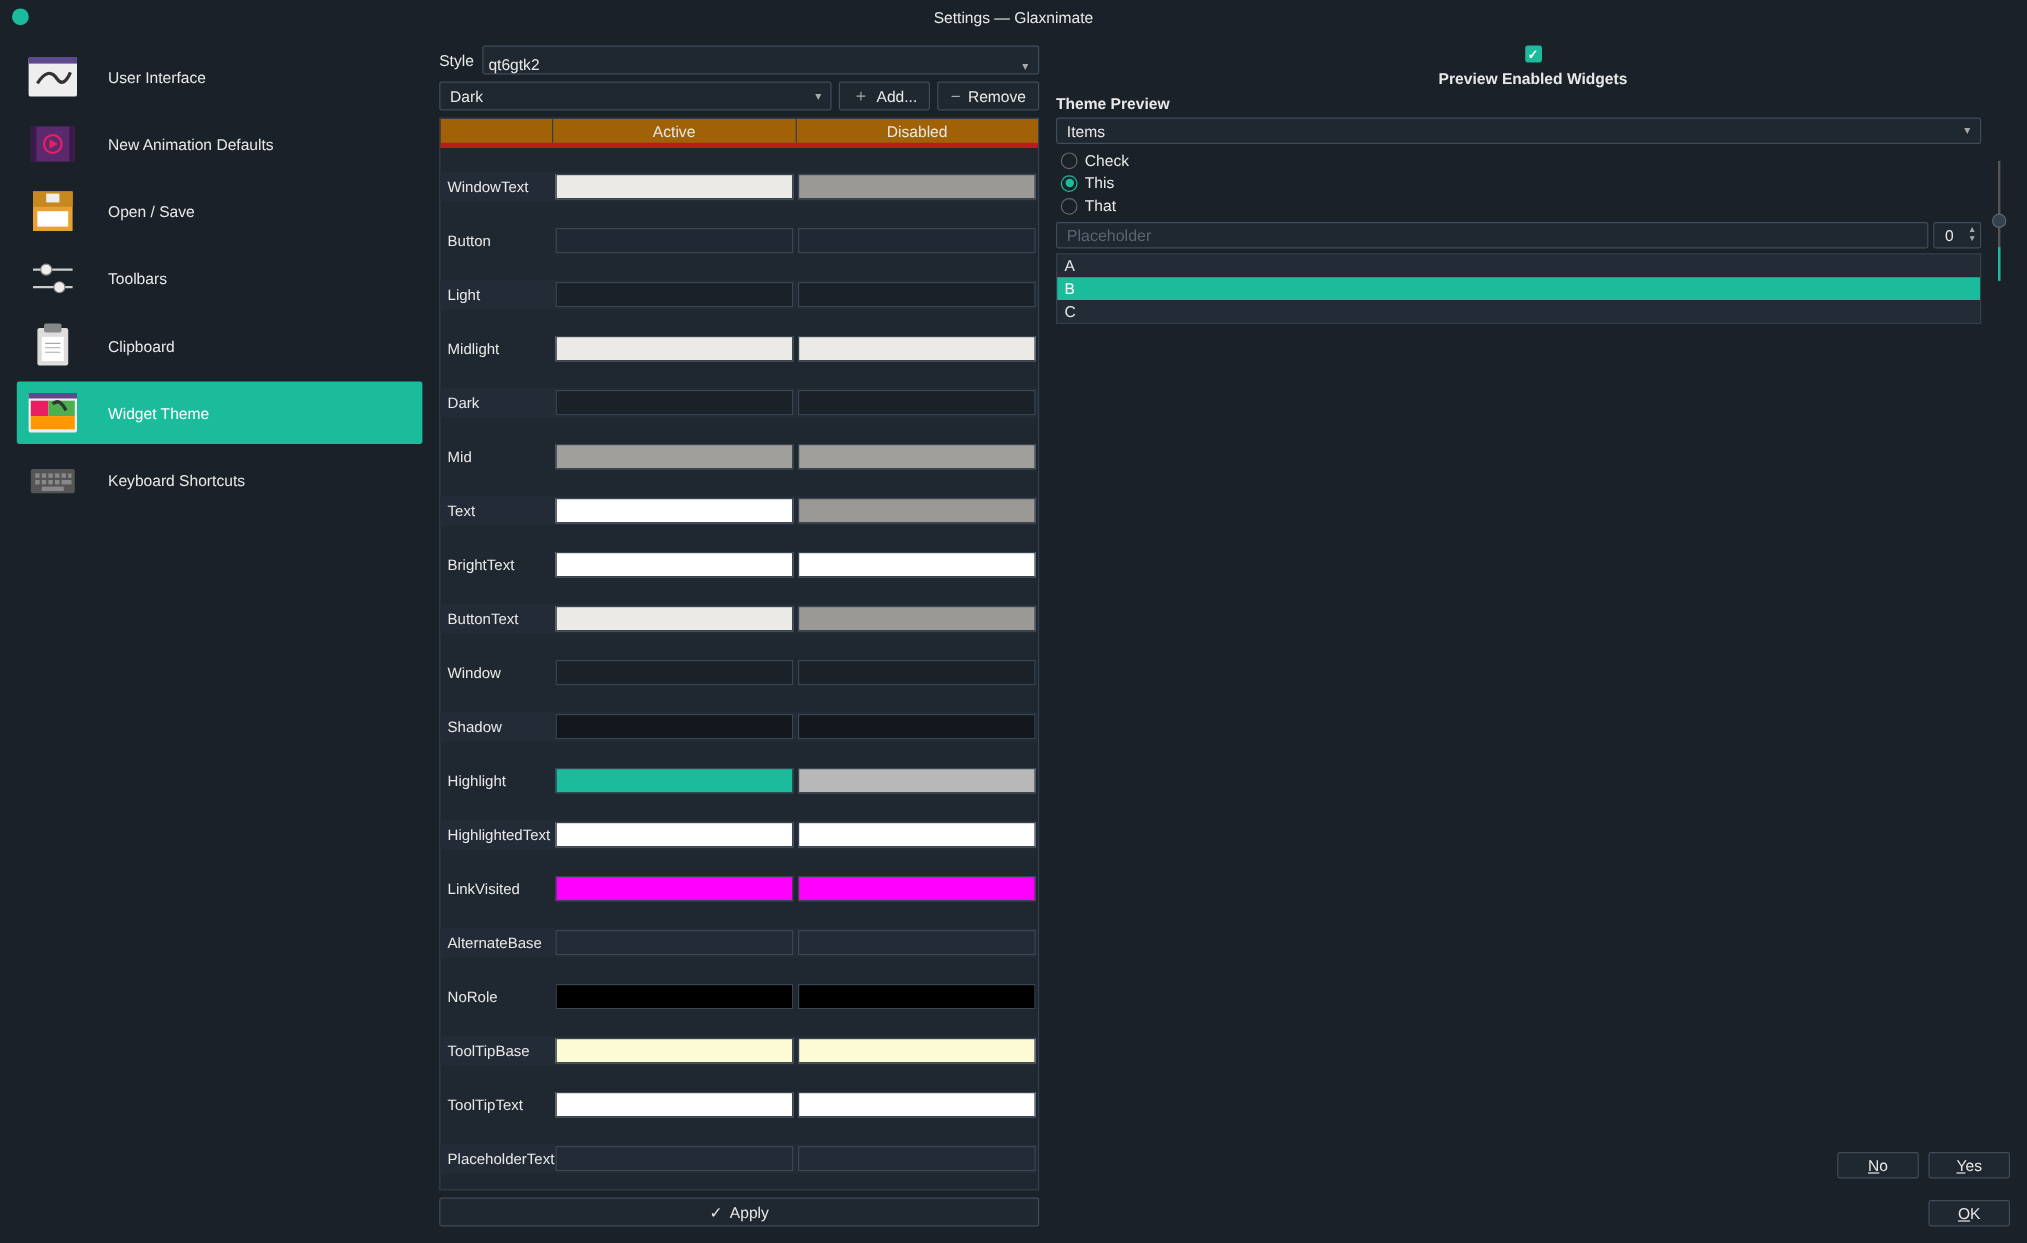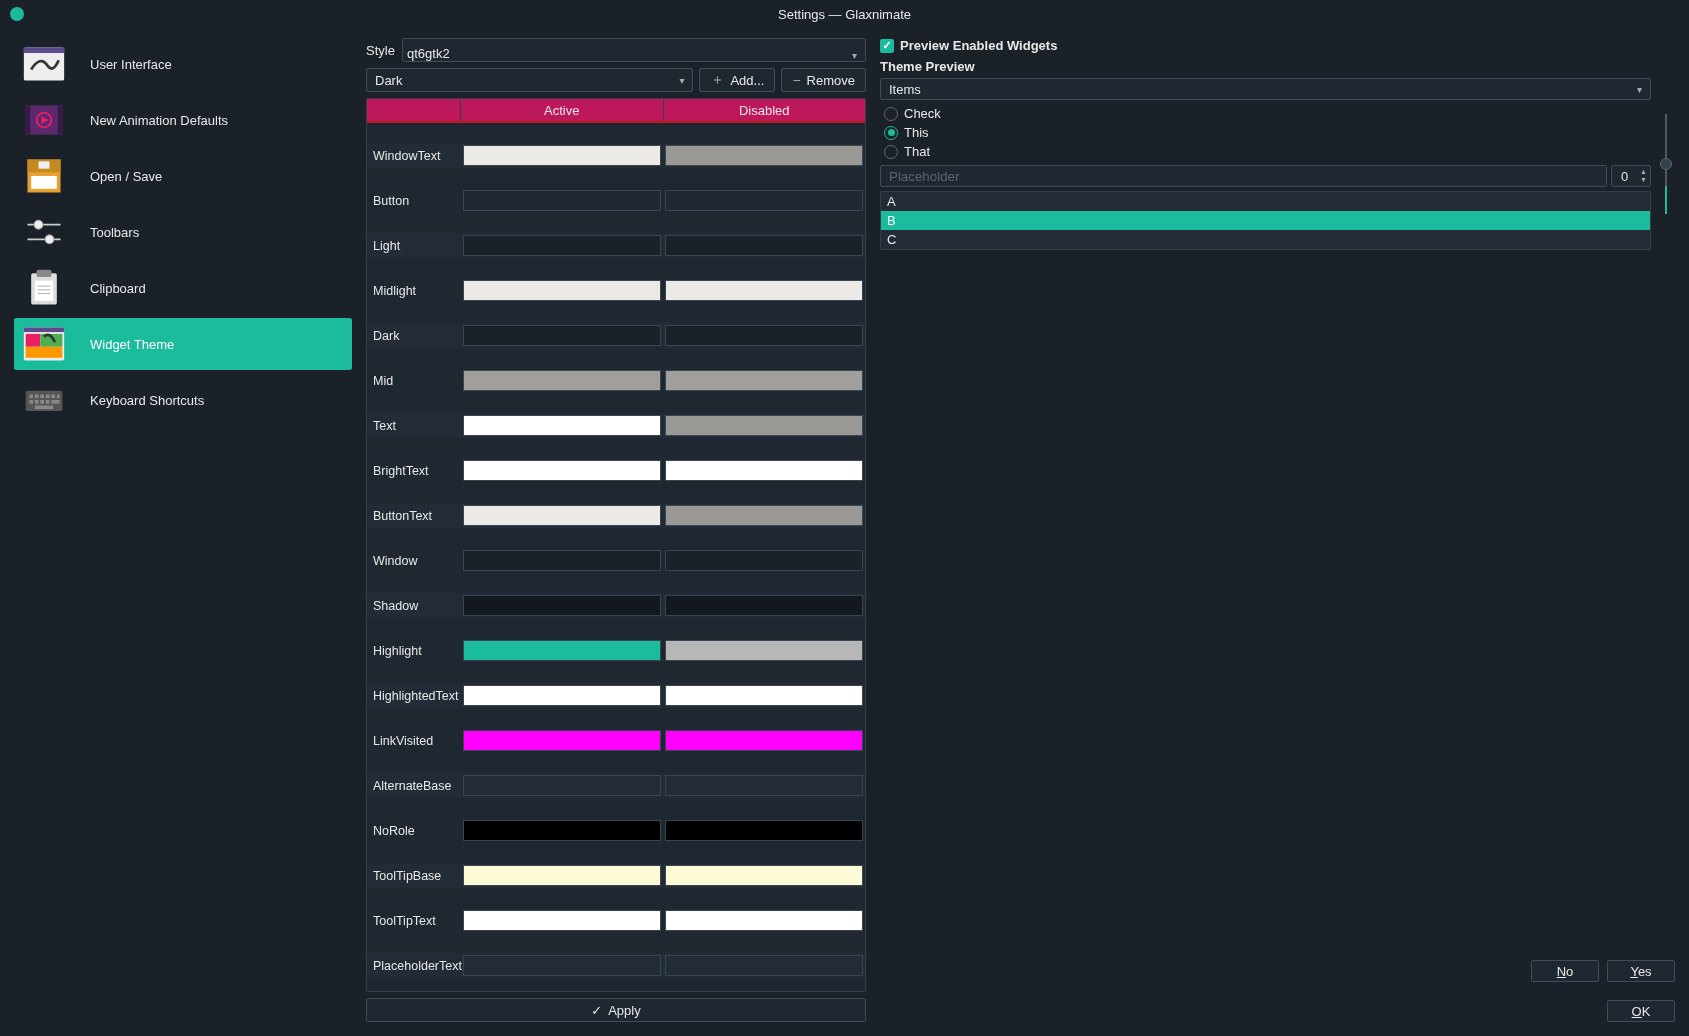--- a/index.html
+++ b/index.html
@@ -29,39 +29,39 @@
 .dropdown::after { content: '▾'; position: absolute; right: 8px; color: #aaa; font-size: 10px; }
 
 .theme-row { display: flex; gap: 6px; margin-bottom: 6px; }
 .theme-dropdown { flex: 1; height: 24px; background: #1f2730; border: 1px solid #414c5a; border-radius: 2px; display: flex; align-items: center; padding: 0 8px; position: relative; cursor: pointer; }
 .theme-dropdown::after { content: '▾'; position: absolute; right: 8px; color: #aaa; font-size: 10px; }
 
 .btn { height: 24px; background: #1f2730; border: 1px solid #414c5a; border-radius: 2px; display: flex; align-items: center; padding: 0 10px; gap: 6px; cursor: pointer; color: #e8e8e8; }
 .btn-icon { font-size: 14px; color: #aaa; }
 
 .color-table { flex: 1; background: #1f2730; border: 1px solid #333f4d; display: flex; flex-direction: column; overflow: hidden; }
-.table-header { display: flex; height: 24px; background: #be185d; border-bottom: 2px solid #b91c1c; }
+.table-header { display: flex; height: 24px; background: #a16207; border-bottom: 4px solid #b91c1c; }
 .table-header .hcell { display: flex; align-items: center; justify-content: center; font-size: 13px; }
 .hcell.label-col { width: 94px; border-right: 1px solid #333f4d; }
 .hcell.active-col { flex: 1; border-right: 1px solid #333f4d; }
 .hcell.disabled-col { flex: 1; }
 
 .table-body { flex: 1; overflow: auto; }
 .table-row { display: flex; height: 25px; margin-top: 20px; }
 .table-row:nth-child(odd) { background: #232c36; }
 .table-row .cell { display: flex; align-items: center; padding: 2px; }
 .cell.label-col { width: 94px; padding-left: 6px; font-size: 12.5px; }
 .cell.active-col { flex: 1; }
 .cell.disabled-col { flex: 1; }
 .swatch { width: 100%; height: 100%; border: 1px solid #3a4552; }
 
 .apply-row { margin-top: 6px; }
 .apply-btn { width: 100%; height: 24px; background: #1f2730; border: 1px solid #414c5a; border-radius: 2px; display: flex; align-items: center; justify-content: center; gap: 6px; cursor: pointer; }
 
-.preview-check { display: flex; align-items: center; gap: 6px; margin-bottom: 6px; font-weight: bold;}
+.preview-check { display: flex; align-items: center; gap: 6px; margin-bottom: 6px; font-weight: bold; flex-direction: column;}
 .checkbox { width: 14px; height: 14px; background: #1abc9c; border-radius: 2px; display: flex; align-items: center; justify-content: center; cursor: pointer; }
 .checkbox::after { content: '✓'; color: #fff; font-size: 11px; font-weight: bold; }
 
 .preview-title { font-weight: bold; margin-bottom: 4px; }
 .preview-area { display: flex; gap: 6px; }
 .preview-controls { flex: 1; display: flex; flex-direction: column; gap: 4px; }
 .preview-dropdown { height: 22px; background: #1f2730; border: 1px solid #414c5a; border-radius: 2px; display: flex; align-items: center; padding: 0 8px; position: relative; cursor: pointer; }
 .preview-dropdown::after { content: '▾'; position: absolute; right: 8px; color: #aaa; font-size: 10px; }
 
 .radio-row { display: flex; align-items: center; gap: 6px; padding: 2px 4px; }

